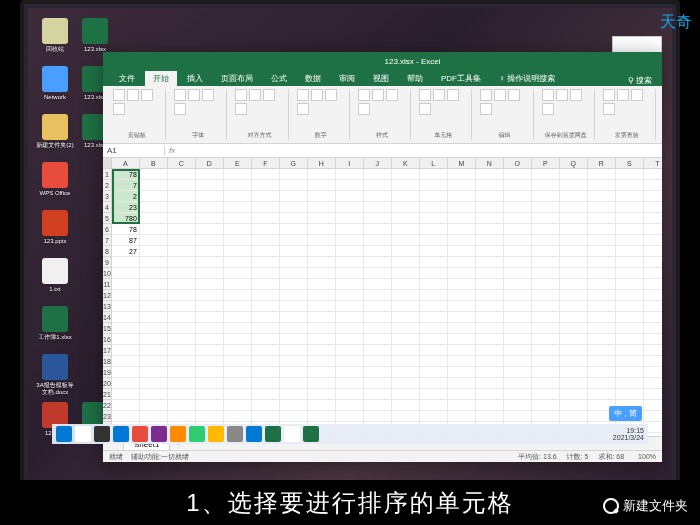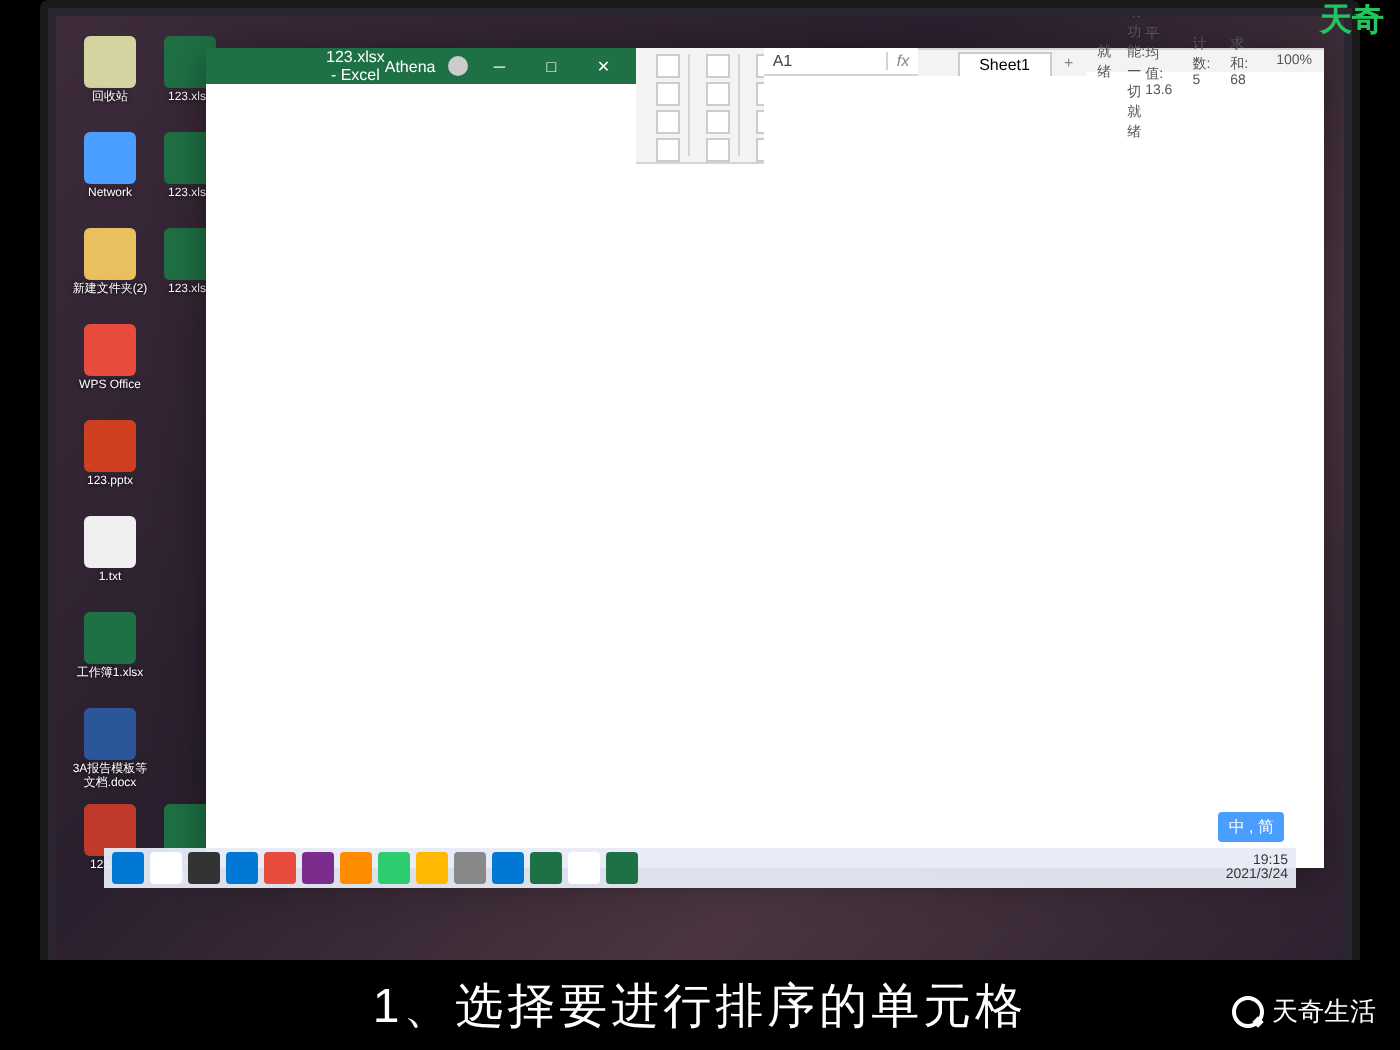--- a/index.html
+++ b/index.html
@@ -2,22 +2,22 @@
 <html><head>
 <meta charset="utf-8">
 <style>
 *{margin:0;padding:0;box-sizing:border-box;font-family:"Microsoft YaHei",sans-serif}
 body{width:700px;height:525px;background:#000;overflow:hidden;position:relative}
 .monitor{position:absolute;top:0;left:20px;right:20px;bottom:28px;background:#2a2530;border:4px solid #1a1a1a;border-radius:4px}
 .desktop{position:absolute;inset:4px;background:linear-gradient(135deg,#3d2b3a 0%,#2a1f2e 40%,#4a3540 70%,#2d2030 100%);overflow:hidden}
 .dicon{position:absolute;width:38px;text-align:center;cursor:pointer}
 .dicon .ic{width:26px;height:26px;margin:0 auto 2px;border-radius:3px}
 .dicon .lbl{color:#fff;font-size:6px;text-shadow:0 0 2px #000;line-height:1.1}
-.topright{position:absolute;top:0;right:8px;color:#22c55e;font-size:16px;font-weight:700}
-.excel{position:absolute;top:16px;left:75px;right:10px;height:410px;background:#fff;box-shadow:0 4px 20px rgba(0,0,0,.4);display:flex;}
+.topright{position:absolute;top:12px;right:8px;color:#0ea5e9;font-size:16px;font-weight:400}
+.excel{position:absolute;top:44px;left:75px;right:10px;height:410px;background:#fff;box-shadow:0 4px 20px rgba(0,0,0,.4);display:flex;flex-direction:column}
 .titlebar{height:18px;background:#1e7145;display:flex;align-items:center;color:#fff;font-size:8px}
 .titlebar .center{flex:1;text-align:center}
 .titlebar .right{display:flex;align-items:center;gap:6px;padding-right:6px}
 .titlebar .wbtn{width:20px;height:14px;display:flex;align-items:center;justify-content:center;font-size:8px}
 .titlebar .user{width:10px;height:10px;border-radius:50%;background:#ccc}
 .tabs{height:16px;background:#1e7145;display:flex;align-items:flex-end;padding-left:8px;gap:2px}
 .tab{padding:2px 8px;font-size:8px;color:#fff;cursor:pointer}
 .tab.active{background:#f3f3f3;color:#1e7145}
 .tab.file{background:#1e7145;color:#fff}
 .tabs .search{margin-left:auto;color:#fff;font-size:8px;padding-right:10px}
@@ -116,28 +116,35 @@
           <div class="lbl">3A报告模板等文档.pdf</div>
         </div>
       </div>
 
 <div class="browser"></div>
 
 <div class="excel">
   <div class="titlebar">
     <div style="width:60px"></div>
     <div class="center">123.xlsx - Excel</div>
-    <div class="right">
-      <span>Athena</span>
-      <span class="user"></span>
-      <span class="wbtn">─</span>
-      <span class="wbtn">□</span>
-      <span class="wbtn">✕</span>
-    </div>
   </div>
+  <div class="tabs" id="ribbon-tabs">
+  <span class="tab file">文件</span>
+          <span class="tab active">开始</span>
+          <span class="tab">插入</span>
+          <span class="tab">页面布局</span>
+          <span class="tab">公式</span>
+          <span class="tab">数据</span>
+          <span class="tab">审阅</span>
+          <span class="tab">视图</span>
+          <span class="tab">帮助</span>
+          <span class="tab">PDF工具集</span>
+          <span class="tab">♀ 操作说明搜索</span>
+          <span class="search">⚲ 搜索</span>
+        </div>
   <div class="ribbon" id="ribbon">
           <div class="rgroup">
             <div class="tools">
               <div class="rbtn"></div>
               <div class="rbtn"></div>
               <div class="rbtn"></div>
               <div class="rbtn"></div>
             </div>
             <div class="glbl">剪贴板</div>
           </div>
@@ -864,14 +871,14 @@
 </div>
 </div>
 
 <div class="topright">天奇</div>
 
 <div class="caption">
   <div class="txt">1、选择要进行排序的单元格</div>
 </div>
 <div class="watermark">
   <span class="qlogo"></span>
-  <span>天奇生活</span>
+  <span>新建文件夹</span>
 </div>
 
 </body></html>

